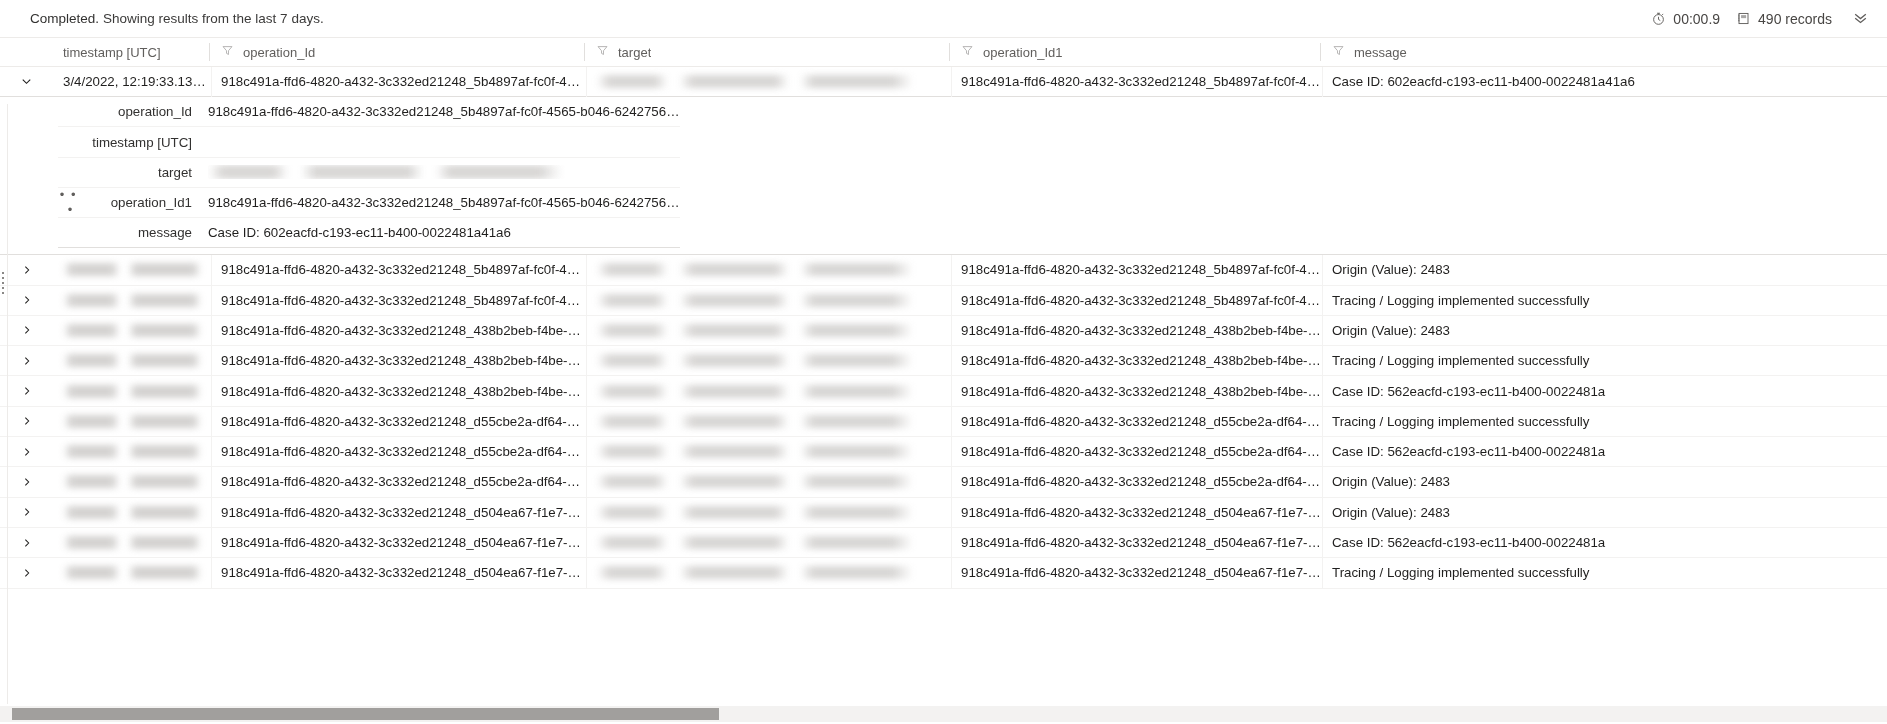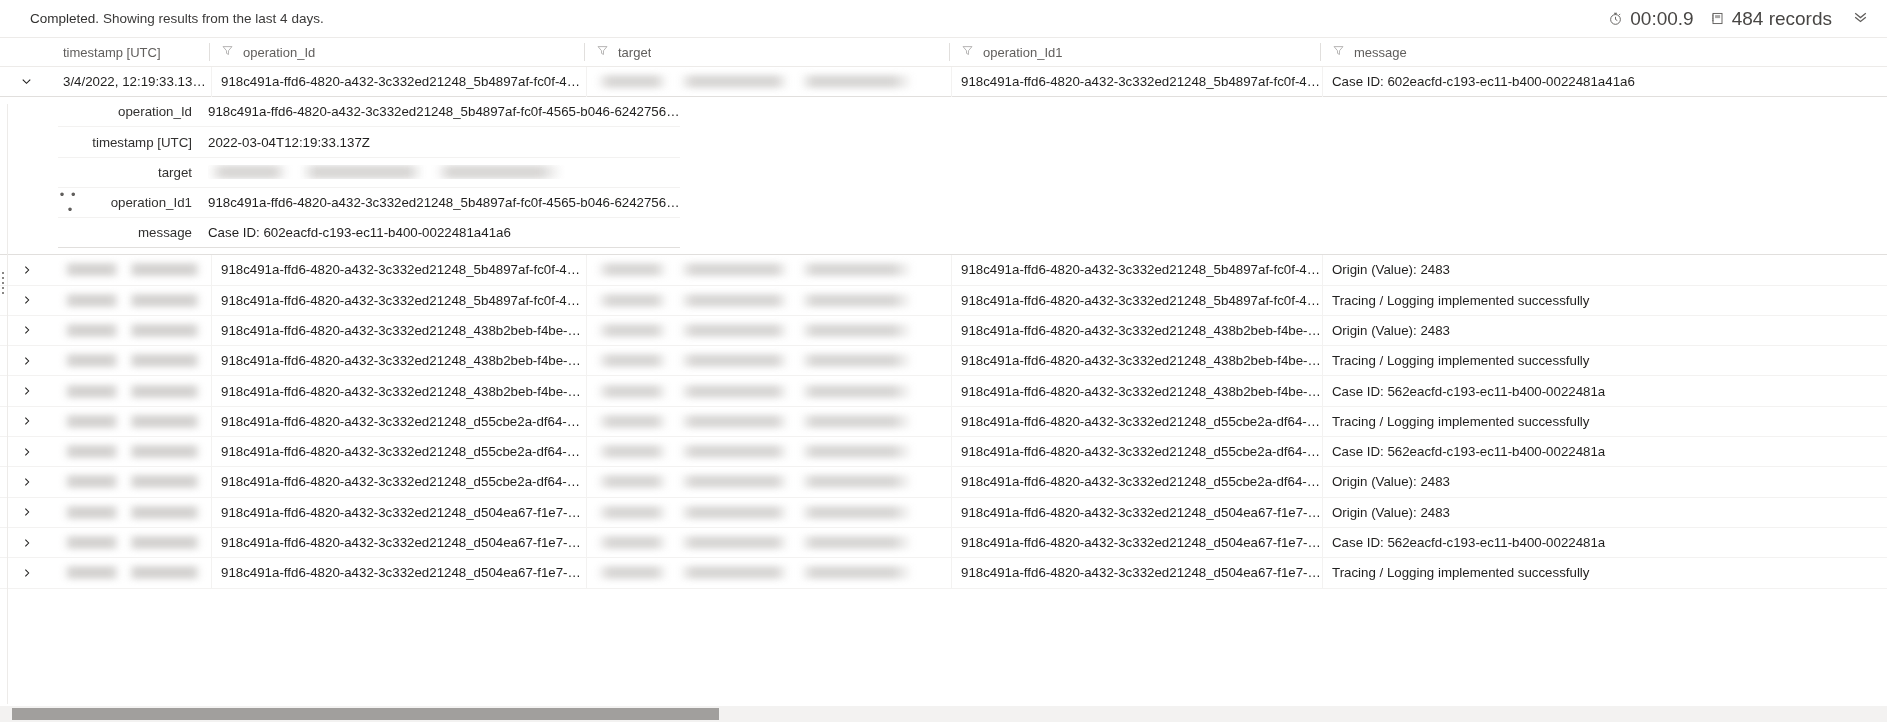--- a/index.html
+++ b/index.html
@@ -24,21 +24,21 @@
   }
   .status-left { display: flex; align-items: baseline; gap: 4px; white-space: nowrap; }
   .status-strong { font-weight: 400; }
   .status-rest { color: #3b3a39; }
   .status-right {
     margin-left: auto;
     display: flex;
     align-items: center;
     gap: 16px;
     color: #484644;
-    font-size: 19px;
+    font-size: 14px;
     white-space: nowrap;
   }
   .meta-item { display: flex; align-items: center; gap: 7px; }
   .meta-item svg { display: block; }
   .chevron-dbl { padding: 2px 4px; cursor: pointer; color: #605e5c; }
 
   
   .grid-head {
     position: relative;
     display: flex;
@@ -210,21 +210,21 @@
   }
 </style>
 </head>
 <body>
 
 <div class="app">
 
   <div class="statusbar">
     <div class="status-left">
       <span class="status-strong">Completed.</span>
-      <span class="status-rest">Showing results from the last 4 days.</span>
+      <span class="status-rest">Showing results from the last 7 days.</span>
     </div>
     <div class="status-right">
       <span class="meta-item">
         <span>
           <svg width="15" height="15" viewBox="0 0 16 16" fill="none" stroke="#605e5c" stroke-width="1">
             <circle cx="8" cy="9" r="5.2"></circle>
             <path d="M8 6.2V9l1.9 1.2"></path>
             <path d="M6.4 2.4h3.2M8 2.4v1.4"></path>
             <path d="M11.9 4.2l1.1-1.1"></path>
           </svg>
@@ -232,21 +232,21 @@
         <span>00:00.9</span>
       </span>
       <span class="meta-item">
         <span>
           <svg width="15" height="15" viewBox="0 0 16 16" fill="none" stroke="#605e5c" stroke-width="1">
             <rect x="3.2" y="2.6" width="9.6" height="10.8"></rect>
             <path d="M2.2 4.4h1.6M2.2 6.4h1.6M2.2 8.4h1.6M2.2 10.4h1.6"></path>
             <rect x="5.4" y="4.4" width="5.4" height="3.2" fill="#605e5c" stroke="none" opacity=".55"></rect>
           </svg>
         </span>
-        <span>484 records</span>
+        <span>490 records</span>
       </span>
       <span class="chevron-dbl">
         <svg width="17" height="17" viewBox="0 0 16 16" fill="none" stroke="#605e5c" stroke-width="1.2">
           <path d="M3 5l5 4 5-4"></path>
           <path d="M3 8.6l5 4 5-4"></path>
         </svg>
       </span>
     </div>
   </div>
 
@@ -337,21 +337,20 @@
 
     <div class="detail" id="detail-panel">
         <div class="drow">
           <span class="dots"></span>
           <span class="dkey">operation_Id</span>
           <span class="dval">918c491a-ffd6-4820-a432-3c332ed21248_5b4897af-fc0f-4565-b046-62427562e0bb</span>
         </div>
         <div class="drow">
           <span class="dots"></span>
           <span class="dkey">timestamp [UTC]</span>
-          <span class="dval">2022-03-04T12:19:33.137Z</span>
         </div>
         <div class="drow">
           <span class="dots"></span>
           <span class="dkey">target</span>
           <span class="dval">
             <span class="redacted"></span>
           </span>
         </div>
         <div class="drow">
           <span class="dots" style="letter-spacing: 2px;">• • •</span>

